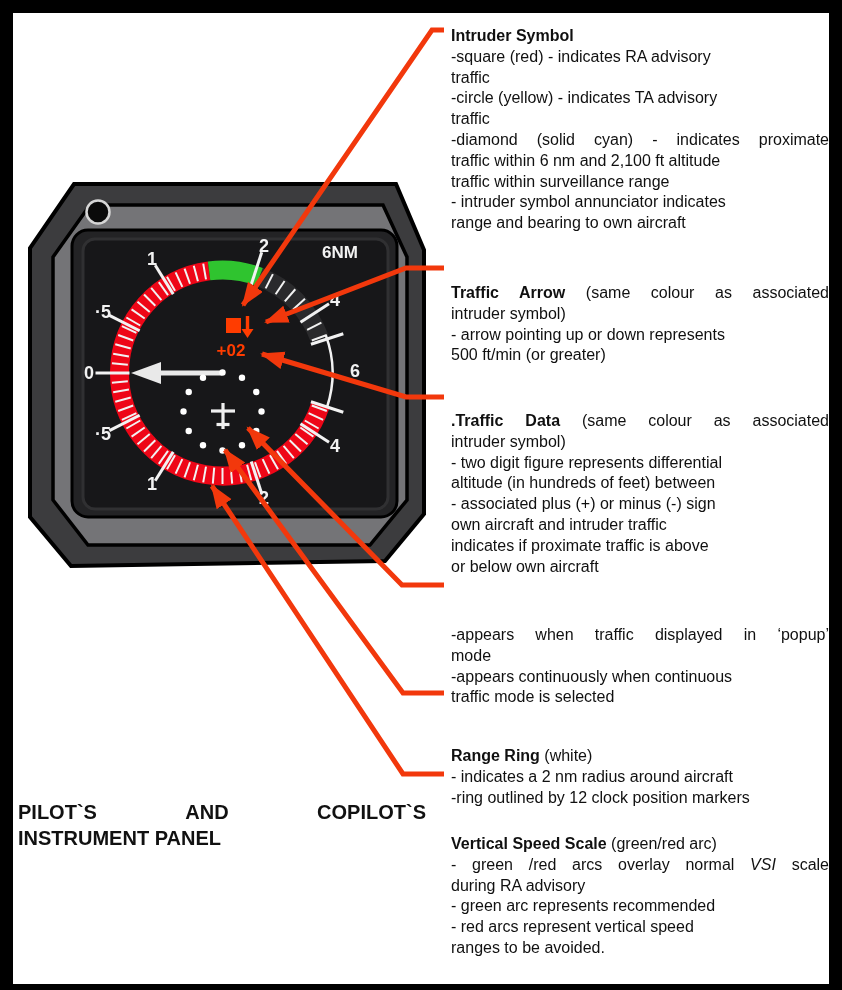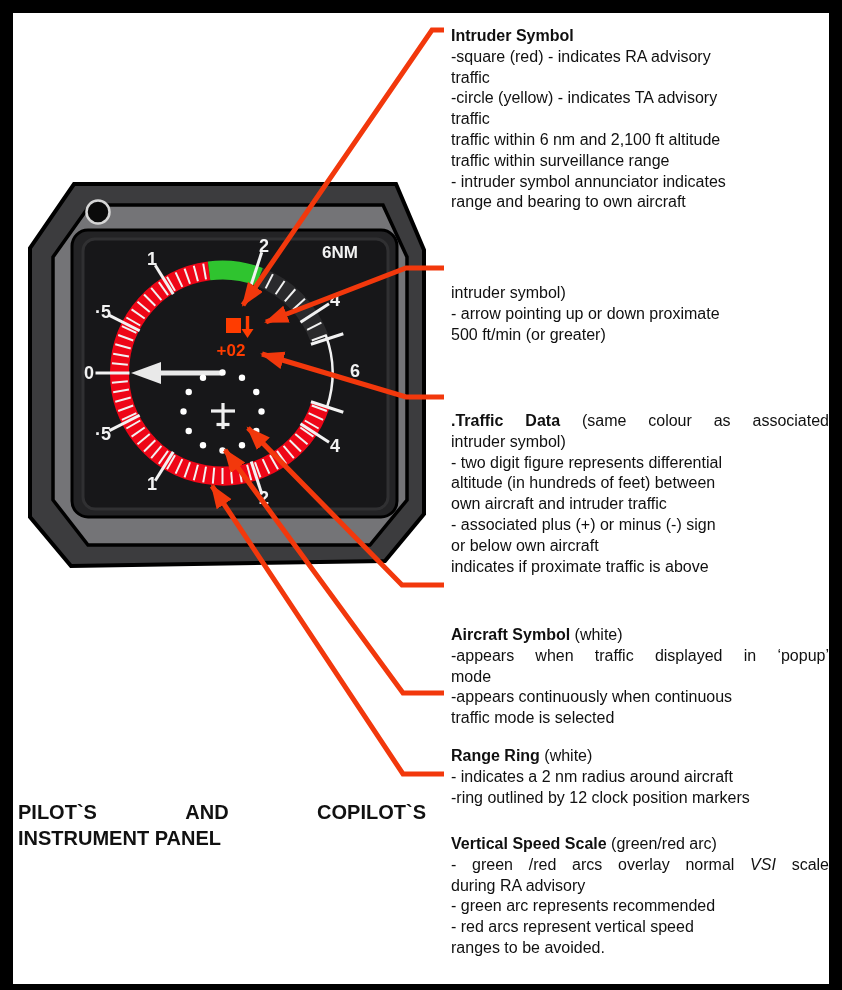--- a/index.html
+++ b/index.html
@@ -165,45 +165,46 @@
     <polyline class="leader" marker-end="url(#ah)" points="444,774 403,774 212,486"></polyline>
   </g>
 </svg>
 
 <div class="ann" style="top:26px">
   <div class="l"><span class="b">Intruder Symbol</span><span></span></div>
   <div class="l">-square (red) - indicates RA advisory</div>
   <div class="l">traffic</div>
   <div class="l">-circle (yellow) - indicates TA advisory</div>
   <div class="l">traffic</div>
+  <div class="l j">-diamond (solid cyan) - indicates proximate</div>
   <div class="l">traffic within 6 nm and 2,100 ft altitude</div>
   <div class="l">traffic within surveillance range</div>
   <div class="l">- intruder symbol annunciator indicates</div>
   <div class="l">range and bearing to own aircraft</div>
 </div>
 
 <div class="ann" style="top:283px">
+  <div class="l j"><span class="b">Traffic Arrow</span><span> (same colour as associated</span></div>
   <div class="l">intruder symbol)</div>
-  <div class="l">- arrow pointing up or down proximate</div>
+  <div class="l">- arrow pointing up or down represents</div>
   <div class="l">500 ft/min (or greater)</div>
 </div>
 
 <div class="ann" style="top:411px">
   <div class="l j"><span class="b">.Traffic Data</span><span> (same colour as associated</span></div>
   <div class="l">intruder symbol)</div>
   <div class="l">- two digit figure represents differential</div>
   <div class="l">altitude (in hundreds of feet) between</div>
+  <div class="l">- associated plus (+) or minus (-) sign</div>
   <div class="l">own aircraft and intruder traffic</div>
-  <div class="l">- associated plus (+) or minus (-) sign</div>
+  <div class="l">indicates if proximate traffic is above</div>
   <div class="l">or below own aircraft</div>
-  <div class="l">indicates if proximate traffic is above</div>
 </div>
 
 <div class="ann" style="top:625px">
-  <div class="l"><span class="b">Aircraft Symbol</span><span> (white)</span></div>
   <div class="l j">-appears when traffic displayed in ‘popup’</div>
   <div class="l">mode</div>
   <div class="l">-appears continuously when continuous</div>
   <div class="l">traffic mode is selected</div>
 </div>
 
 <div class="ann" style="top:746px">
   <div class="l"><span class="b">Range Ring</span><span> (white)</span></div>
   <div class="l">- indicates a 2 nm radius around aircraft</div>
   <div class="l">-ring outlined by 12 clock position markers</div>

